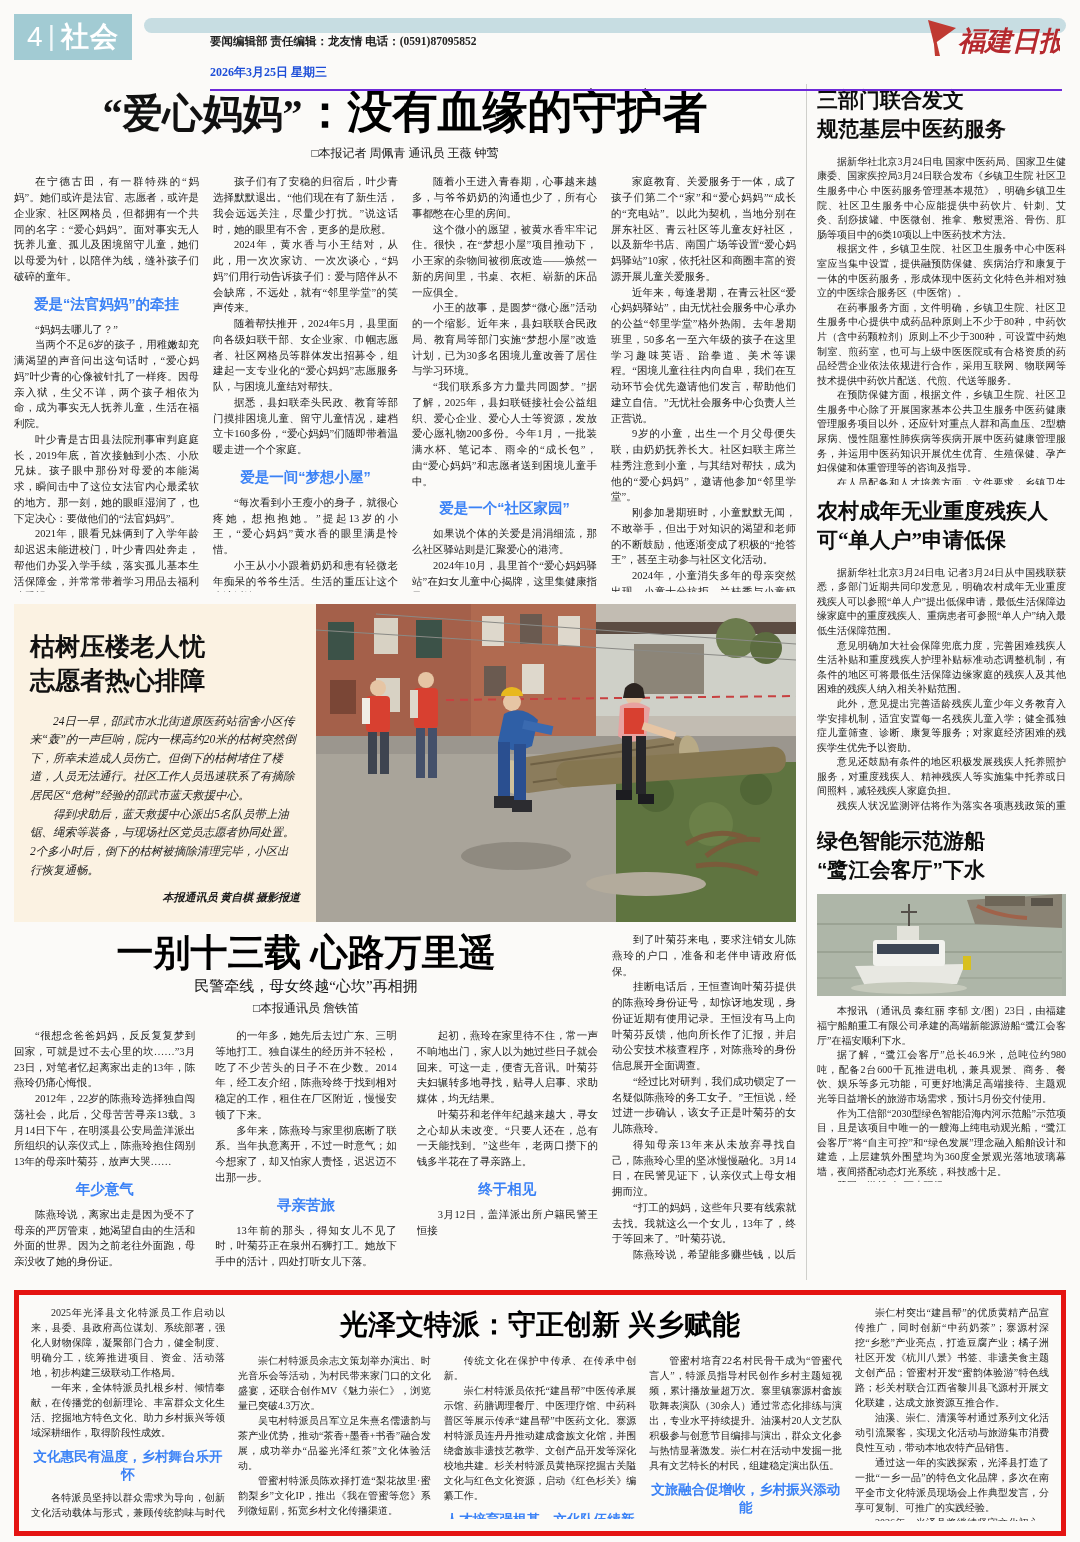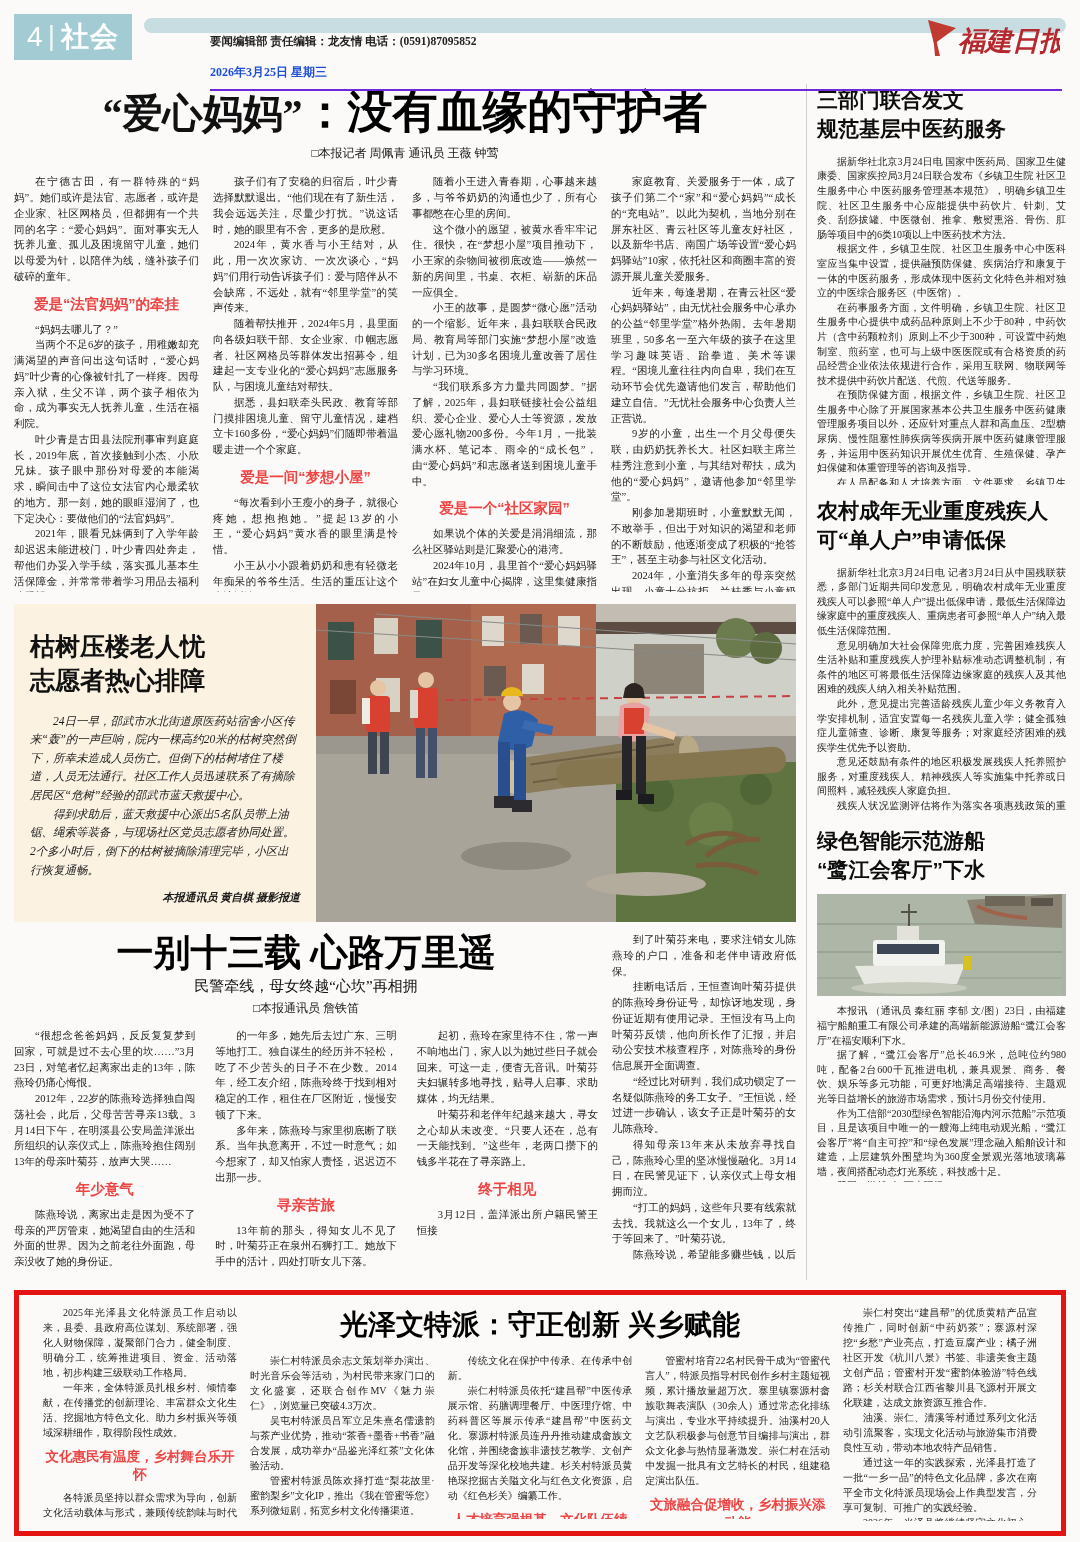--- a/index.html
+++ b/index.html
@@ -20,21 +20,21 @@
   .aside{flex:1;border-left:1px solid #cfcfcb;padding-left:10px;overflow:hidden;}
   
   .main-article{height:518px;}
   .main-headline{text-align:center;padding-top:4px;line-height:1.05;}
   .main-headline .t-light{font-size:40px;color:#111;font-weight:600;font-family:"Liberation Serif",serif;}
   .main-headline .t-bold{font-size:45px;color:#000;font-weight:900;font-family:"Liberation Sans",sans-serif;}
   .byline{text-align:center;font-size:12px;color:#1a1a1a;margin:10px 0 12px;}
   .cols4{display:flex;gap:14px;height:418px;overflow:hidden;}
   .col{flex:1;overflow:hidden;text-align:justify;}
   .para{margin:0;text-indent:2em;font-size:10.5px;line-height:1.5;color:#1c1c1c;}
-  .subhead{text-align:center;text-indent:0;font-family:"Liberation Sans",sans-serif;font-weight:bold;font-size:14.5px;color:#ef4444;margin:10px 0 8px;}
+  .subhead{text-align:center;text-indent:0;font-family:"Liberation Sans",sans-serif;font-weight:bold;font-size:14.5px;color:#3b82f6;margin:10px 0 8px;}
   .sign{margin:6px 0 0;text-indent:0;text-align:right;font-size:10.5px;font-weight:bold;}
   
   .photo-strip{height:318px;display:flex;margin:2px 0 10px;}
   .tree-box{width:302px;flex:none;background:#fbf2e2;box-sizing:border-box;padding:26px 16px 14px;}
   .tree-title{font-size:25px;font-weight:900;color:#111;line-height:1.35;margin:0 0 14px;font-family:"Liberation Serif",serif;}
   .tree-box .para{font-style:italic;font-size:11.5px;line-height:1.62;}
   .tree-box .sign{font-style:italic;font-size:11px;margin-top:10px;}
   .photo{flex:1;background:#b9b3aa;position:relative;overflow:hidden;}
   .photo svg{display:block;}
   
@@ -50,21 +50,21 @@
   .r-art{margin-bottom:12px;}
   .r-title{font-size:21px;font-weight:800;line-height:1.4;color:#0d0d0d;margin:2px 0 10px;font-family:"Liberation Serif",serif;}
   .r-title.hei{font-family:"Liberation Sans",sans-serif;font-weight:bold;}
   .r-body{text-align:justify;overflow:hidden;}
   .r-body .para{font-size:10px;line-height:1.46;}
   .r-body-a{height:330px;}
   .r-body-b{height:248px;}
   .r-body-c{height:178px;}
   .boat-photo{width:100%;height:102px;background:#aab3a6;margin:2px 0 8px;overflow:hidden;}
   
-  .bottom-box{margin-top:10px;border:5px solid #e41412;height:246px;box-sizing:border-box;padding:10px 24px;overflow:hidden;}
+  .bottom-box{margin-top:10px;border:5px solid #e41412;height:246px;box-sizing:border-box;padding:10px 12px;overflow:hidden;}
   .box-flex{display:flex;gap:13px;height:100%;}
   .b-side{width:194px;flex:none;height:216px;overflow:hidden;text-align:justify;}
   .b-mid{flex:1;min-width:0;}
   .box-title{text-align:center;font-size:28px;font-weight:900;font-family:"Liberation Sans",sans-serif;color:#000;height:42px;line-height:40px;margin:0 0 6px;}
   .b-mid-cols{display:flex;gap:13px;height:166px;overflow:hidden;}
   .b-col{flex:1;overflow:hidden;text-align:justify;}
   .bottom-box .para{font-size:10px;line-height:1.5;}
   .bottom-box .subhead{font-size:13.5px;margin:8px 0 6px;}
 </style>
 </head>

